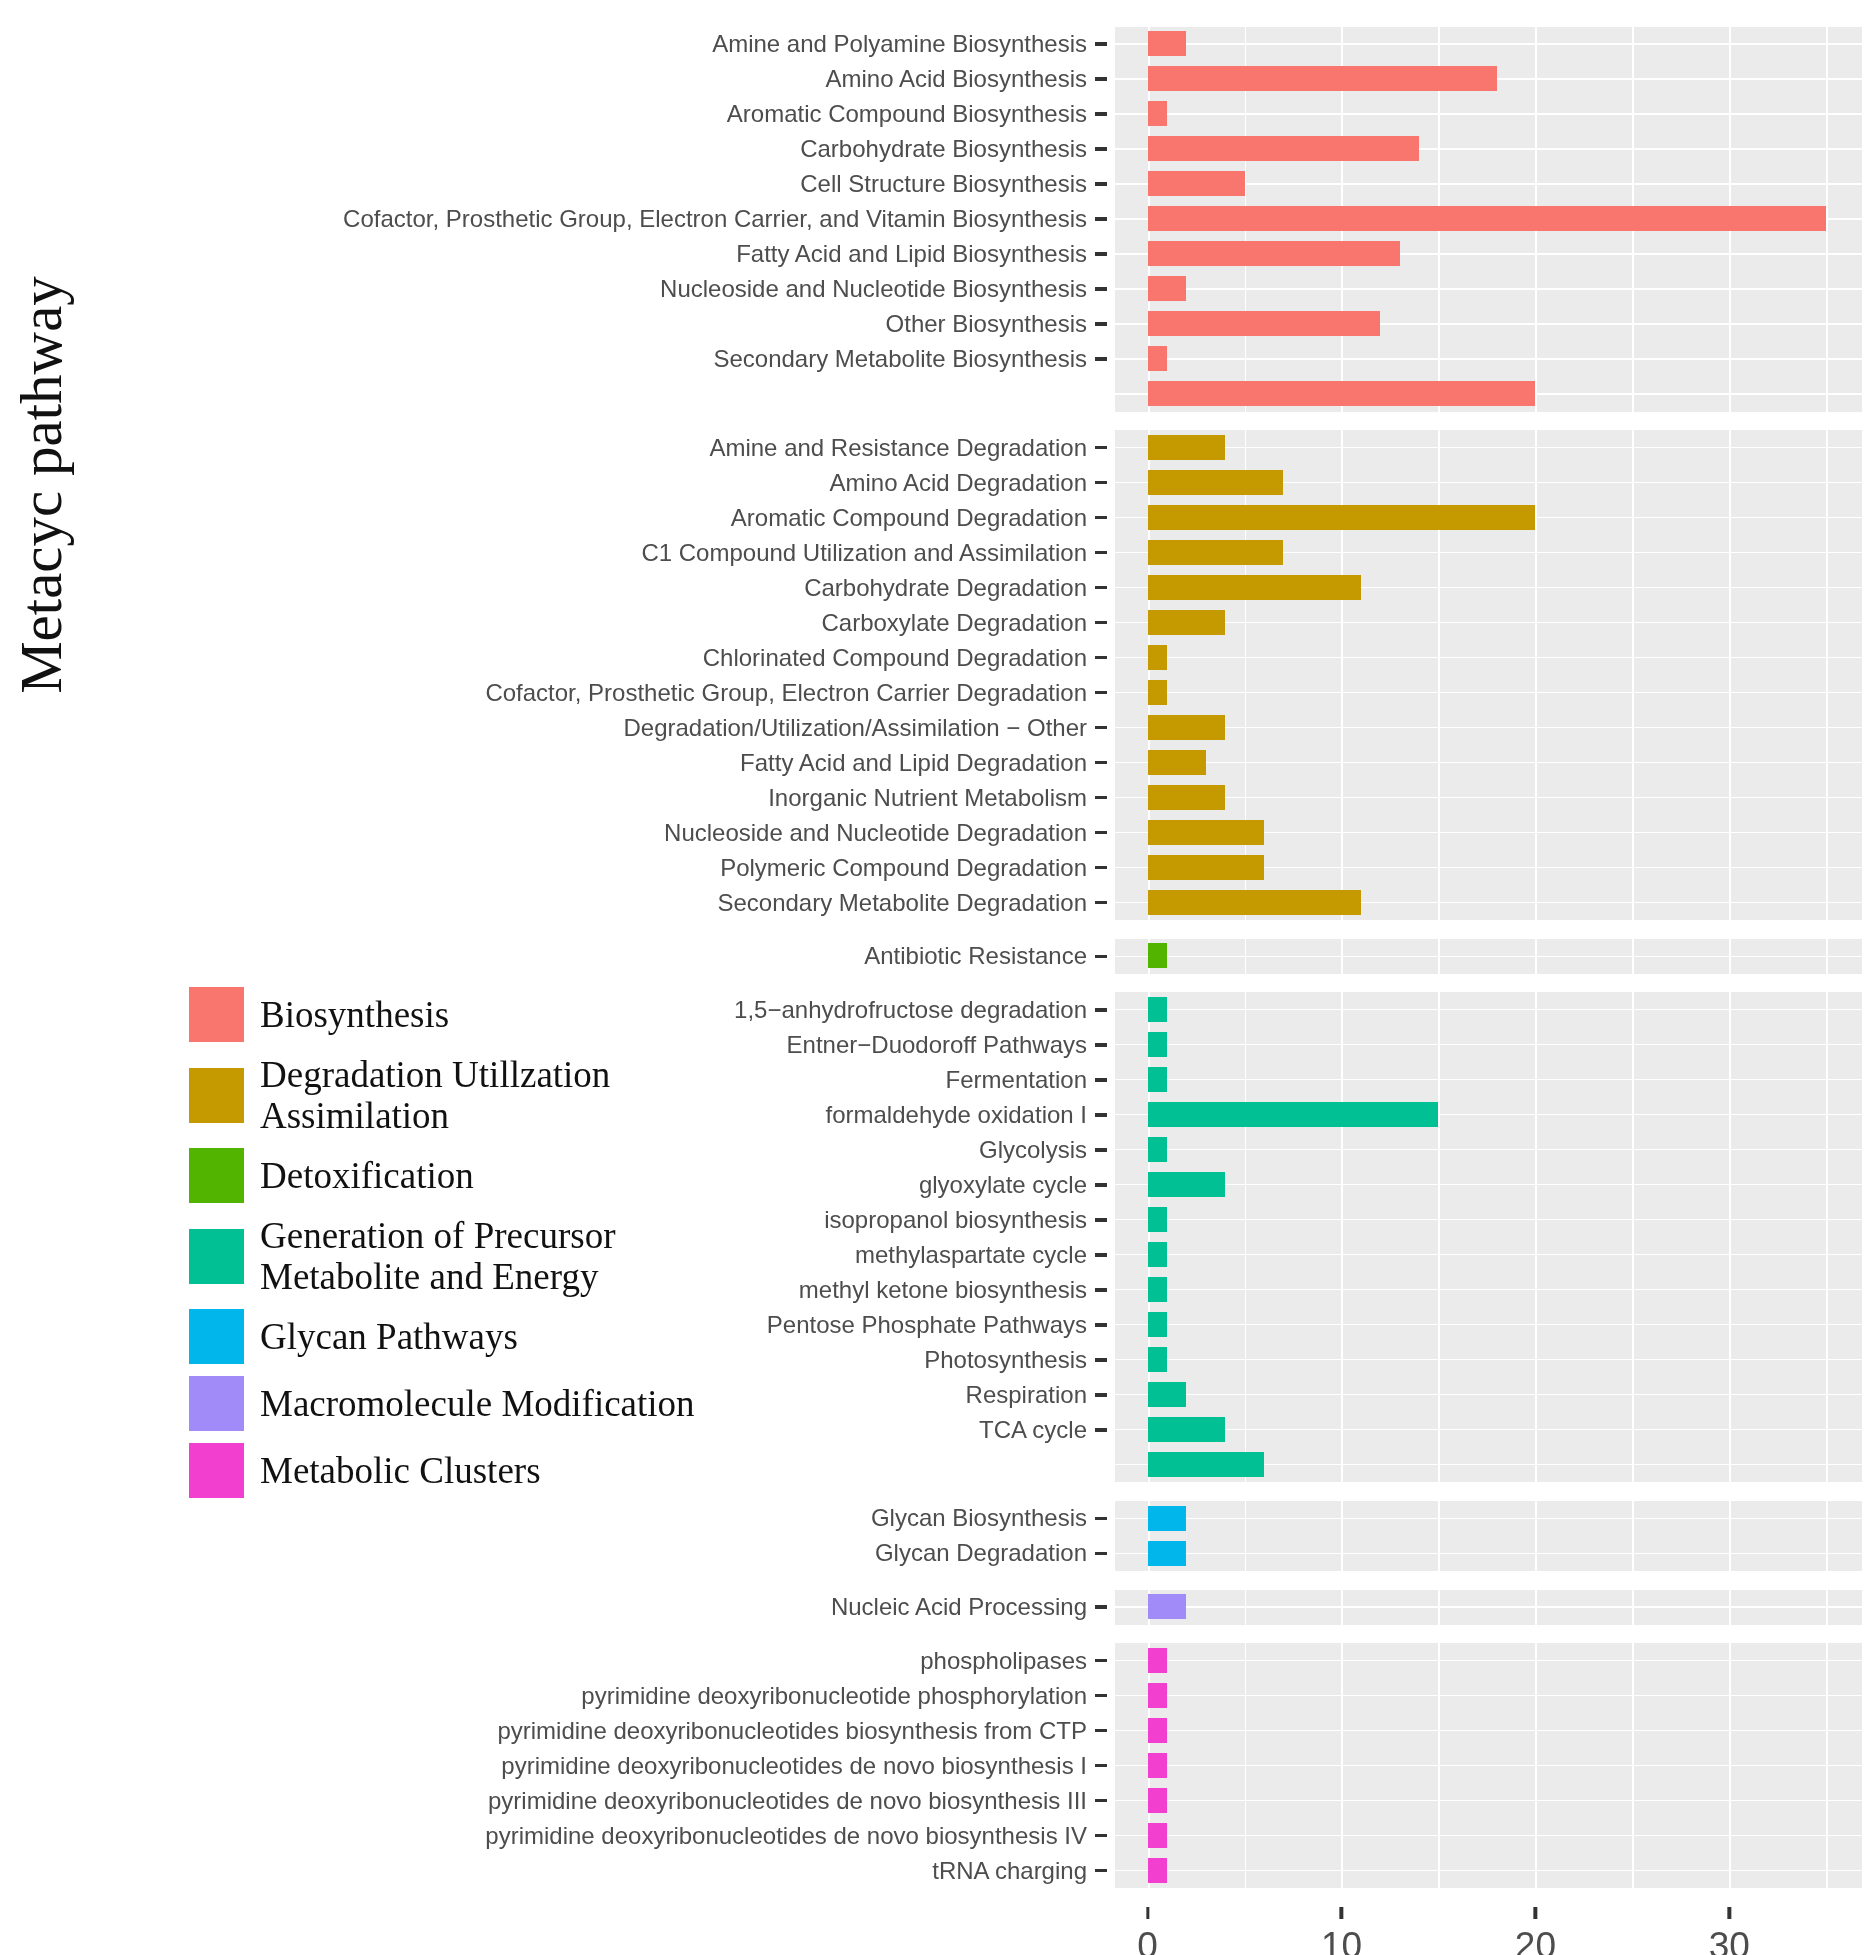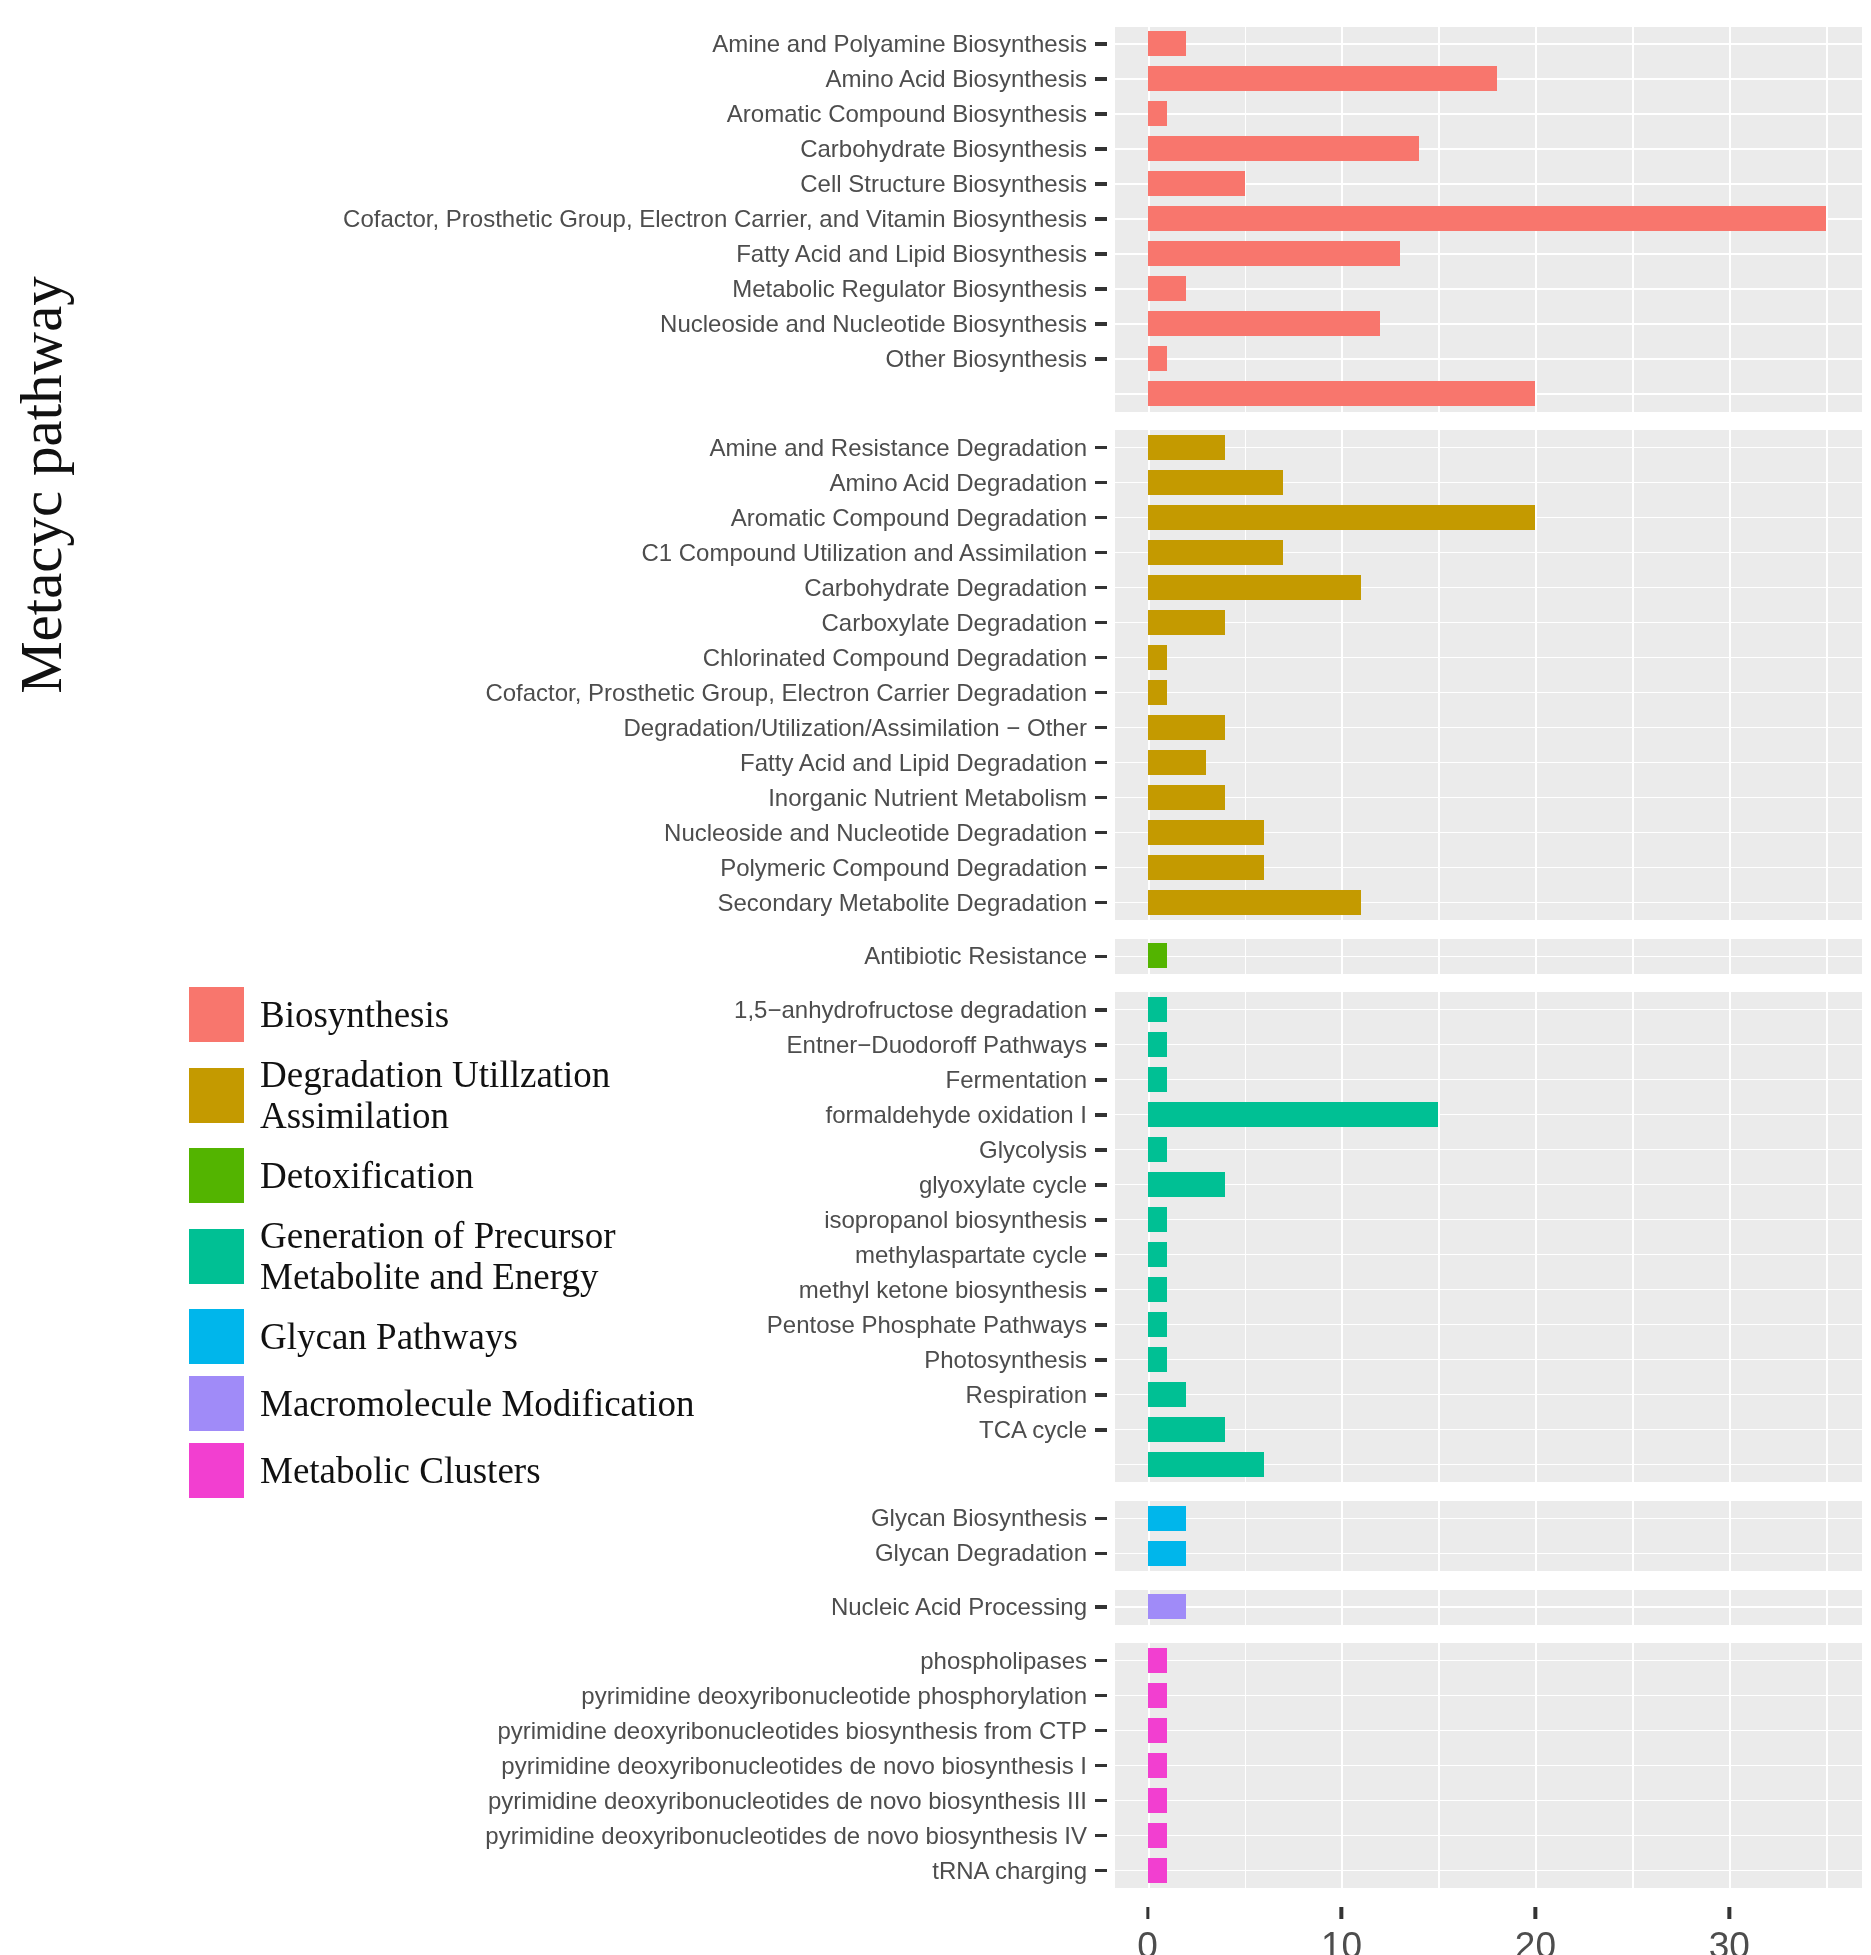--- a/index.html
+++ b/index.html
@@ -106,29 +106,29 @@
             </div>
             <div class="ycell">
               <span>Cofactor, Prosthetic Group, Electron Carrier, and Vitamin Biosynthesis</span>
               <div class="ytick"></div>
             </div>
             <div class="ycell">
               <span>Fatty Acid and Lipid Biosynthesis</span>
               <div class="ytick"></div>
             </div>
             <div class="ycell">
-              <span>Metabolic Regulator Biosynthesis</span>
-              <div class="ytick"></div>
-            </div>
-            <div class="ycell">
               <span>Nucleoside and Nucleotide Biosynthesis</span>
               <div class="ytick"></div>
             </div>
             <div class="ycell">
               <span>Other Biosynthesis</span>
+              <div class="ytick"></div>
+            </div>
+            <div class="ycell">
+              <span>Secondary Metabolite Biosynthesis</span>
               <div class="ytick"></div>
             </div>
           </div>
           <div class="panel">
             <div class="vgrid minor" style="left: 17.34%;"></div>
             <div class="vgrid minor" style="left: 43.3%;"></div>
             <div class="vgrid minor" style="left: 69.26%;"></div>
             <div class="vgrid minor" style="left: 95.22%;"></div>
             <div class="vgrid major" style="left: 4.36%;"></div>
             <div class="vgrid major" style="left: 30.32%;"></div>

